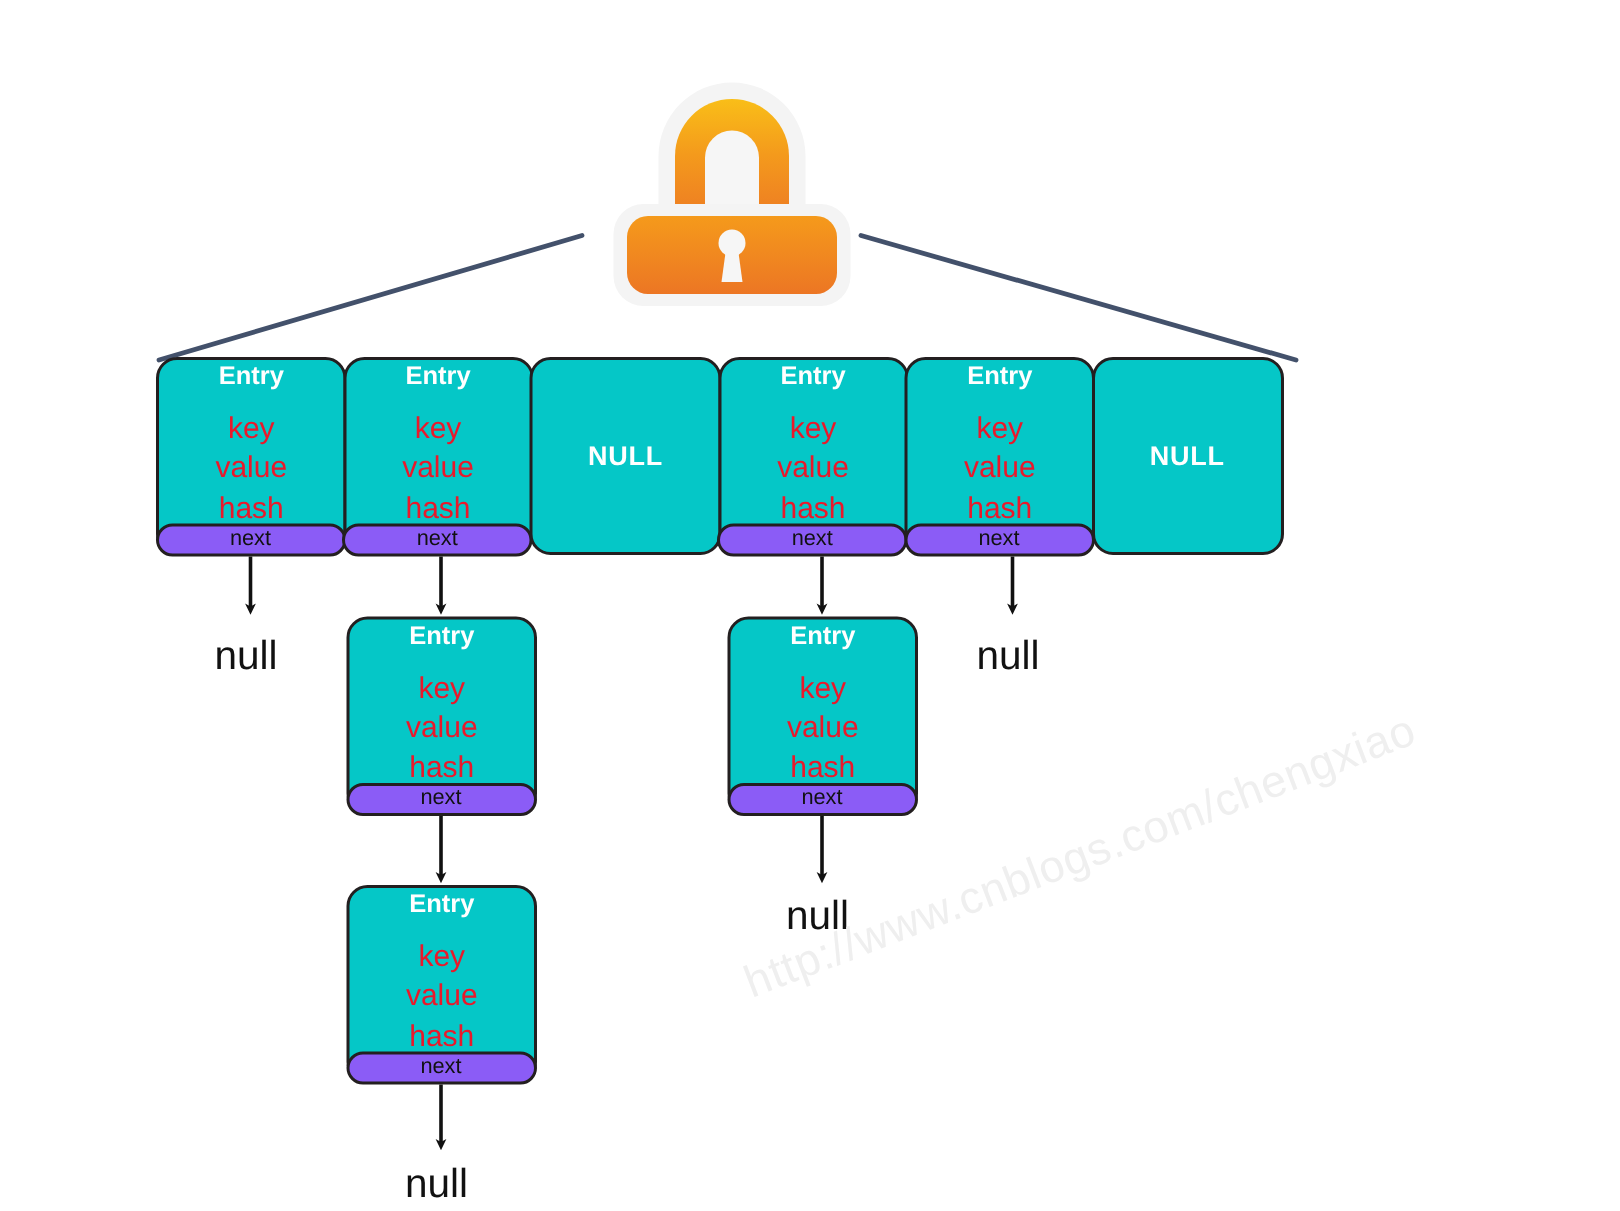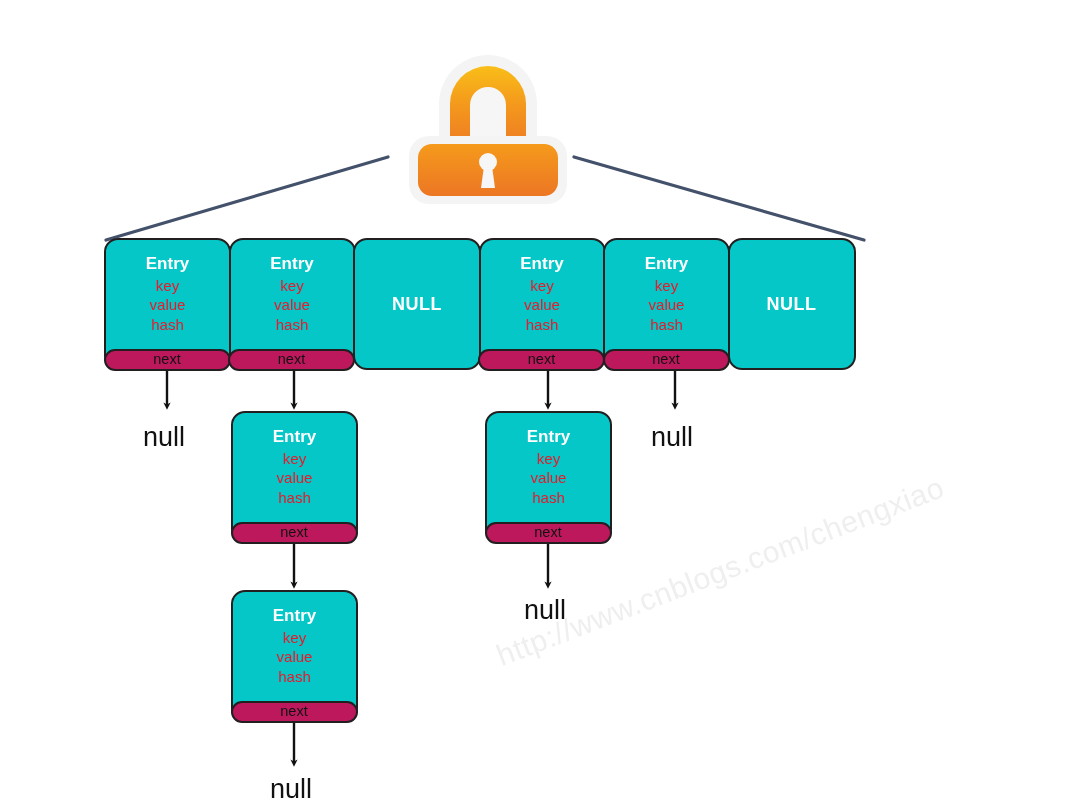--- a/index.html
+++ b/index.html
@@ -78,47 +78,47 @@
   .cell.nullcell {
     border-radius: 14px;
     justify-content: center;
   }
   .cell + .cell { margin-left: -2.5px; }
 
   .entry-title {
     color: #ffffff;
     font-weight: bold;
     font-size: 17px;
-    margin-top: 14px;
+    margin-top: 1px;
     line-height: 1.15;
   }
   .kv {
     color: #E9192B;
-    font-size: 15px;
+    font-size: 20px;
     line-height: 1.33;
     text-align: center;
-    margin-top: 2px;
+    margin-top: 12px;
   }
   .kv div { display: block; }
   .null-word {
     color: #ffffff;
     font-weight: bold;
     font-size: 18px;
     letter-spacing: 0.5px;
   }
 
   
   .next-pill {
     position: absolute;
     left: -2.5px;
     bottom: -2.5px;
     width: 127px;
     height: 22px;
     box-sizing: border-box;
-    background: #be185d;
+    background: #8b5cf6;
     border: 2.5px solid #231f20;
     border-radius: 12px;
     color: #111111;
     font-size: 14.5px;
     line-height: 17px;
     text-align: center;
     display: flex;
     align-items: center;
     justify-content: center;
   }

